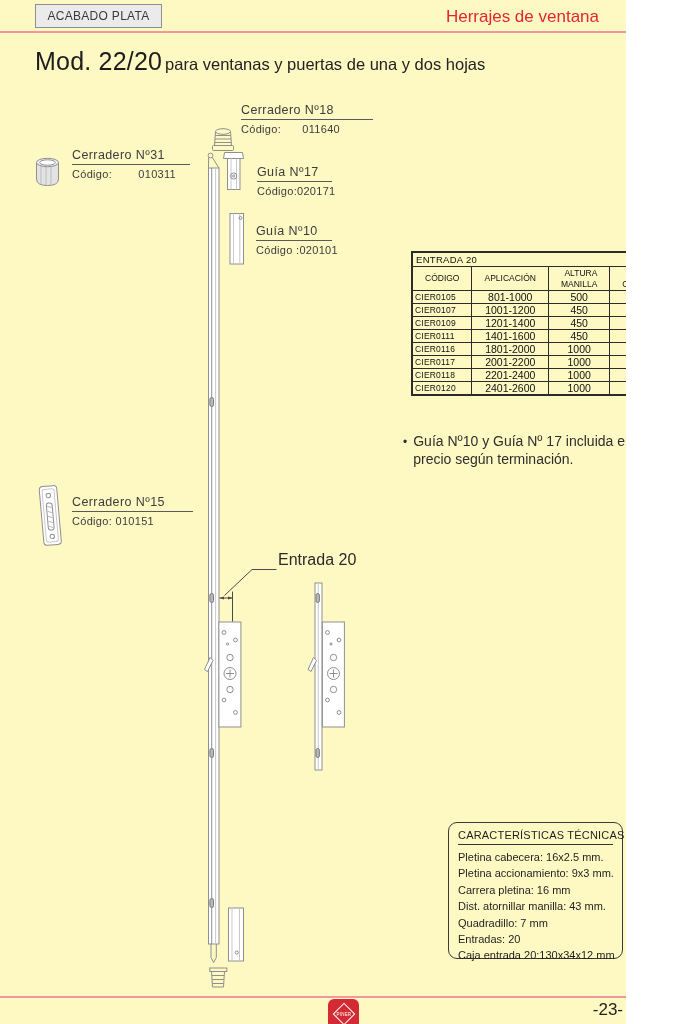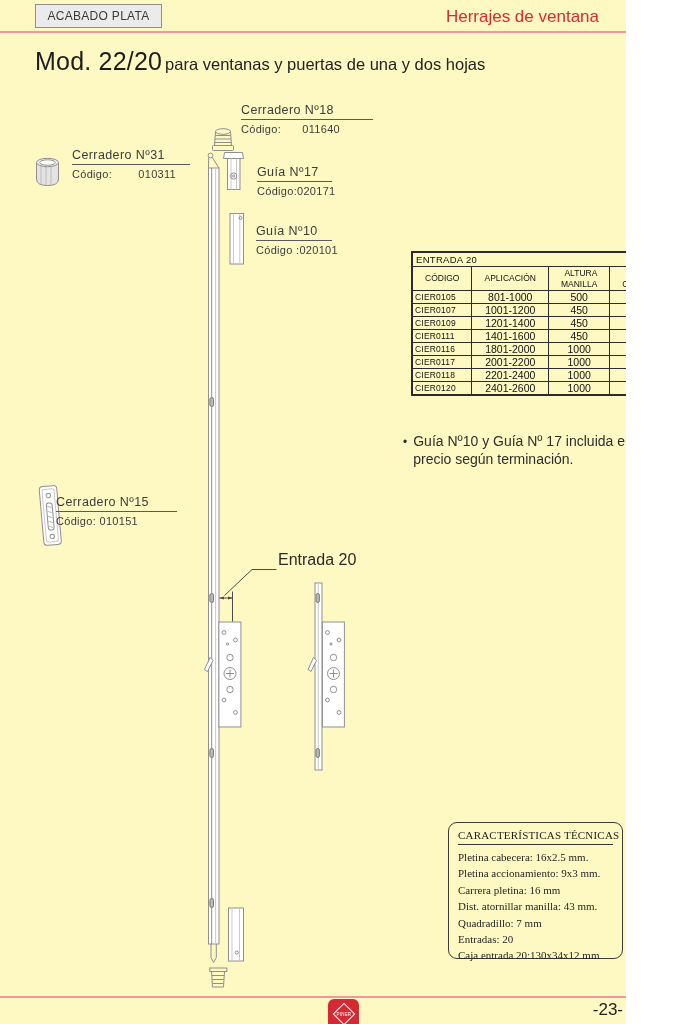--- a/index.html
+++ b/index.html
@@ -38,21 +38,21 @@
   .entrada-table th.col-h { font-weight:normal; font-size:8.5px; line-height:1.18; text-align:right; padding:1px 12px; height:24px; }
   .entrada-table td { height:12.4px; font-size:10.5px; text-align:center; padding:0 1px;margin-top:32px; }
   .entrada-table td.c0 { font-size:8.5px; text-align:left; padding-left:2px; letter-spacing:0.2px; }
   
   .note { position:absolute; left:403px; top:433px; display:flex; font-size:14px; color:#2e2e2e; line-height:17.5px; }
   .note-bullet { font-size:12px; margin-right:6px; margin-top:0.5px; }
   .note-text { width:234px; }
   
   .specs-box {
     position:absolute; left:448px; top:822px; width:175px; height:137px;
-    border:1.5px solid #3a3a3a; border-radius:9px; padding:6px 9px 0 9px; color:#1f1f1f;font-family:Liberation Serif, serif;
+    border:1.5px solid #3a3a3a; border-radius:9px; padding:6px 9px 0 9px; color:#1f1f1f;
   }
   .specs-title { font-size:11px; letter-spacing:0.2px; border-bottom:1px solid #333; padding-bottom:3px; margin-bottom:4px; white-space:nowrap; }
   .specs-line { font-size:11px; line-height:16.4px; white-space:nowrap; }
   
   .footer-line { position:absolute; left:0; top:996px; width:687px; height:2px; background:#f2989d; }
   .logo { position:absolute; left:328px; top:999px; width:31px; height:30px; background:#d42a33; border-radius:6px; display:flex; align-items:center; justify-content:center; }
   .logo-diamond { width:16px; height:16px; border:1.5px solid #fff; transform:rotate(45deg); display:flex; align-items:center; justify-content:center; background:#d42a33; }
   .logo-text { transform:rotate(-45deg); font-size:4.5px; color:#fff; letter-spacing:0.2px; }
   .page-num { position:absolute; right:3px; top:1000px; font-size:17px; color:#1f1f1f; }
 </style>
@@ -204,21 +204,21 @@
       <span>020171</span>
     </div>
   </div>
   <div class="part-label" style="left:256px; top:224px; --w:76px; --cw:76px;">
     <div class="part-name">Guía Nº10</div>
     <div class="part-code">
       <span>Código :</span>
       <span>020101</span>
     </div>
   </div>
-  <div class="part-label" style="left:56px; top:495px; --w:121px; --cw:82px;">
+  <div class="part-label" style="left:72px; top:495px; --w:121px; --cw:82px;">
     <div class="part-name">Cerradero Nº15</div>
     <div class="part-code">
       <span>Código:</span>
       <span>010151</span>
     </div>
   </div>
 
   <div class="dim-label">Entrada 20</div>
 
   <table class="entrada-table">

